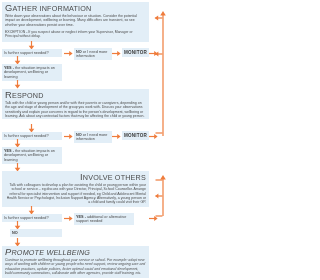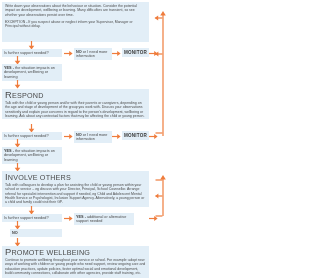--- a/index.html
+++ b/index.html
@@ -76,20 +76,21 @@
   .arrow-r{position:absolute;width:9px;height:7px;}
   .rail{position:absolute;}
   svg{display:block;overflow:visible;}
 </style>
 </head>
 <body>
 
 <div class="page">
 
   <div class="sec" style="top:2px;height:40px;">
+    <div class="sec-title"><span class="cap">G</span><span>ATHER INFORMATION</span></div>
     <p class="sec-body">Write down your observations about the behaviour or situation.  Consider the potential impact on development, wellbeing or learning.  Many difficulties are transient, so see whether your observations persist over time.</p>
     <p class="sec-body">EXCEPTION - If you suspect abuse or neglect inform your Supervisor, Manager or Principal without delay.</p>
   </div>
 
   <div class="arrow-d" style="left:28px;top:41px;">
     <svg width="7" height="9" viewBox="0 0 7 9">
         <path d="M3.5 0 L3.5 5.6" stroke="#ef7c3c" stroke-width="1.2"></path>
         <path d="M3.5 8.4 L0.7 4.8 L6.3 4.8 Z" fill="#ef7c3c"></path>
       </svg>
   </div>
@@ -185,21 +186,21 @@
 
   <div class="abox" style="left:2px;top:147px;width:60px;"><b>YES</b><span> - the situation impacts on development, wellbeing or learning</span></div>
 
   <div class="arrow-d" style="left:14px;top:163px;">
     <svg width="7" height="9" viewBox="0 0 7 9">
         <path d="M3.5 0 L3.5 5.6" stroke="#ef7c3c" stroke-width="1.2"></path>
         <path d="M3.5 8.4 L0.7 4.8 L6.3 4.8 Z" fill="#ef7c3c"></path>
       </svg>
   </div>
 
-  <div class="sec" style="top:171px;height:36px;">
+  <div class="sec" style="top:171px;height:36px;text-align:right;">
     <div class="sec-title"><span class="cap">I</span><span>NVOLVE OTHERS</span></div>
     <p class="sec-body">Talk with colleagues to develop a plan for assisting the child or young person within your school or service – eg discuss with your Director, Principal, School Counsellor.  Arrange referral for specialist intervention and support if needed, eg Child and Adolescent Mental Health Service or Psychologist, Inclusion Support Agency.  Alternatively, a young person or a child and family could visit their GP.</p>
   </div>
 
   <div class="arrow-d" style="left:28px;top:206px;">
     <svg width="7" height="9" viewBox="0 0 7 9">
         <path d="M3.5 0 L3.5 5.6" stroke="#ef7c3c" stroke-width="1.2"></path>
         <path d="M3.5 8.4 L0.7 4.8 L6.3 4.8 Z" fill="#ef7c3c"></path>
       </svg>
   </div>
@@ -231,21 +232,21 @@
 
   <div class="abox" style="left:10px;top:229px;width:52px;"><b>NO</b></div>
 
   <div class="arrow-d" style="left:14px;top:238px;">
     <svg width="7" height="9" viewBox="0 0 7 9">
         <path d="M3.5 0 L3.5 5.6" stroke="#ef7c3c" stroke-width="1.2"></path>
         <path d="M3.5 8.4 L0.7 4.8 L6.3 4.8 Z" fill="#ef7c3c"></path>
       </svg>
   </div>
 
-  <div class="sec" style="top:246px;height:32px;">
+  <div class="sec" style="top:246px;height:32px;font-style:italic;">
     <div class="sec-title"><span class="cap">P</span><span>ROMOTE WELLBEING</span></div>
     <p class="sec-body">Continue to promote wellbeing throughout your service or school.  For example: adopt new ways of working with children or young people who need support, review ongoing care and education practices, update policies, foster optimal social and emotional development, build community connections, collaborate with other agencies, provide staff training, etc.</p>
   </div>
 
   <div class="rail">
     <svg width="20" height="140" viewBox="0 0 20 140" style="position:absolute;left:155px;top:8px;">
       <path d="M8 128 L8 6" stroke="#ef7c3c" stroke-width="1.2" fill="none"></path>
       <path d="M8 3 L5.2 7.4 L10.8 7.4 Z" fill="#ef7c3c"></path>
       <path d="M0.5 10 L7.4 10" stroke="#ef7c3c" stroke-width="1.2"></path>
       <path d="M0.5 10 L4.2 7.6 L4.2 12.4 Z" fill="#ef7c3c" transform="translate(-1,0)"></path>

